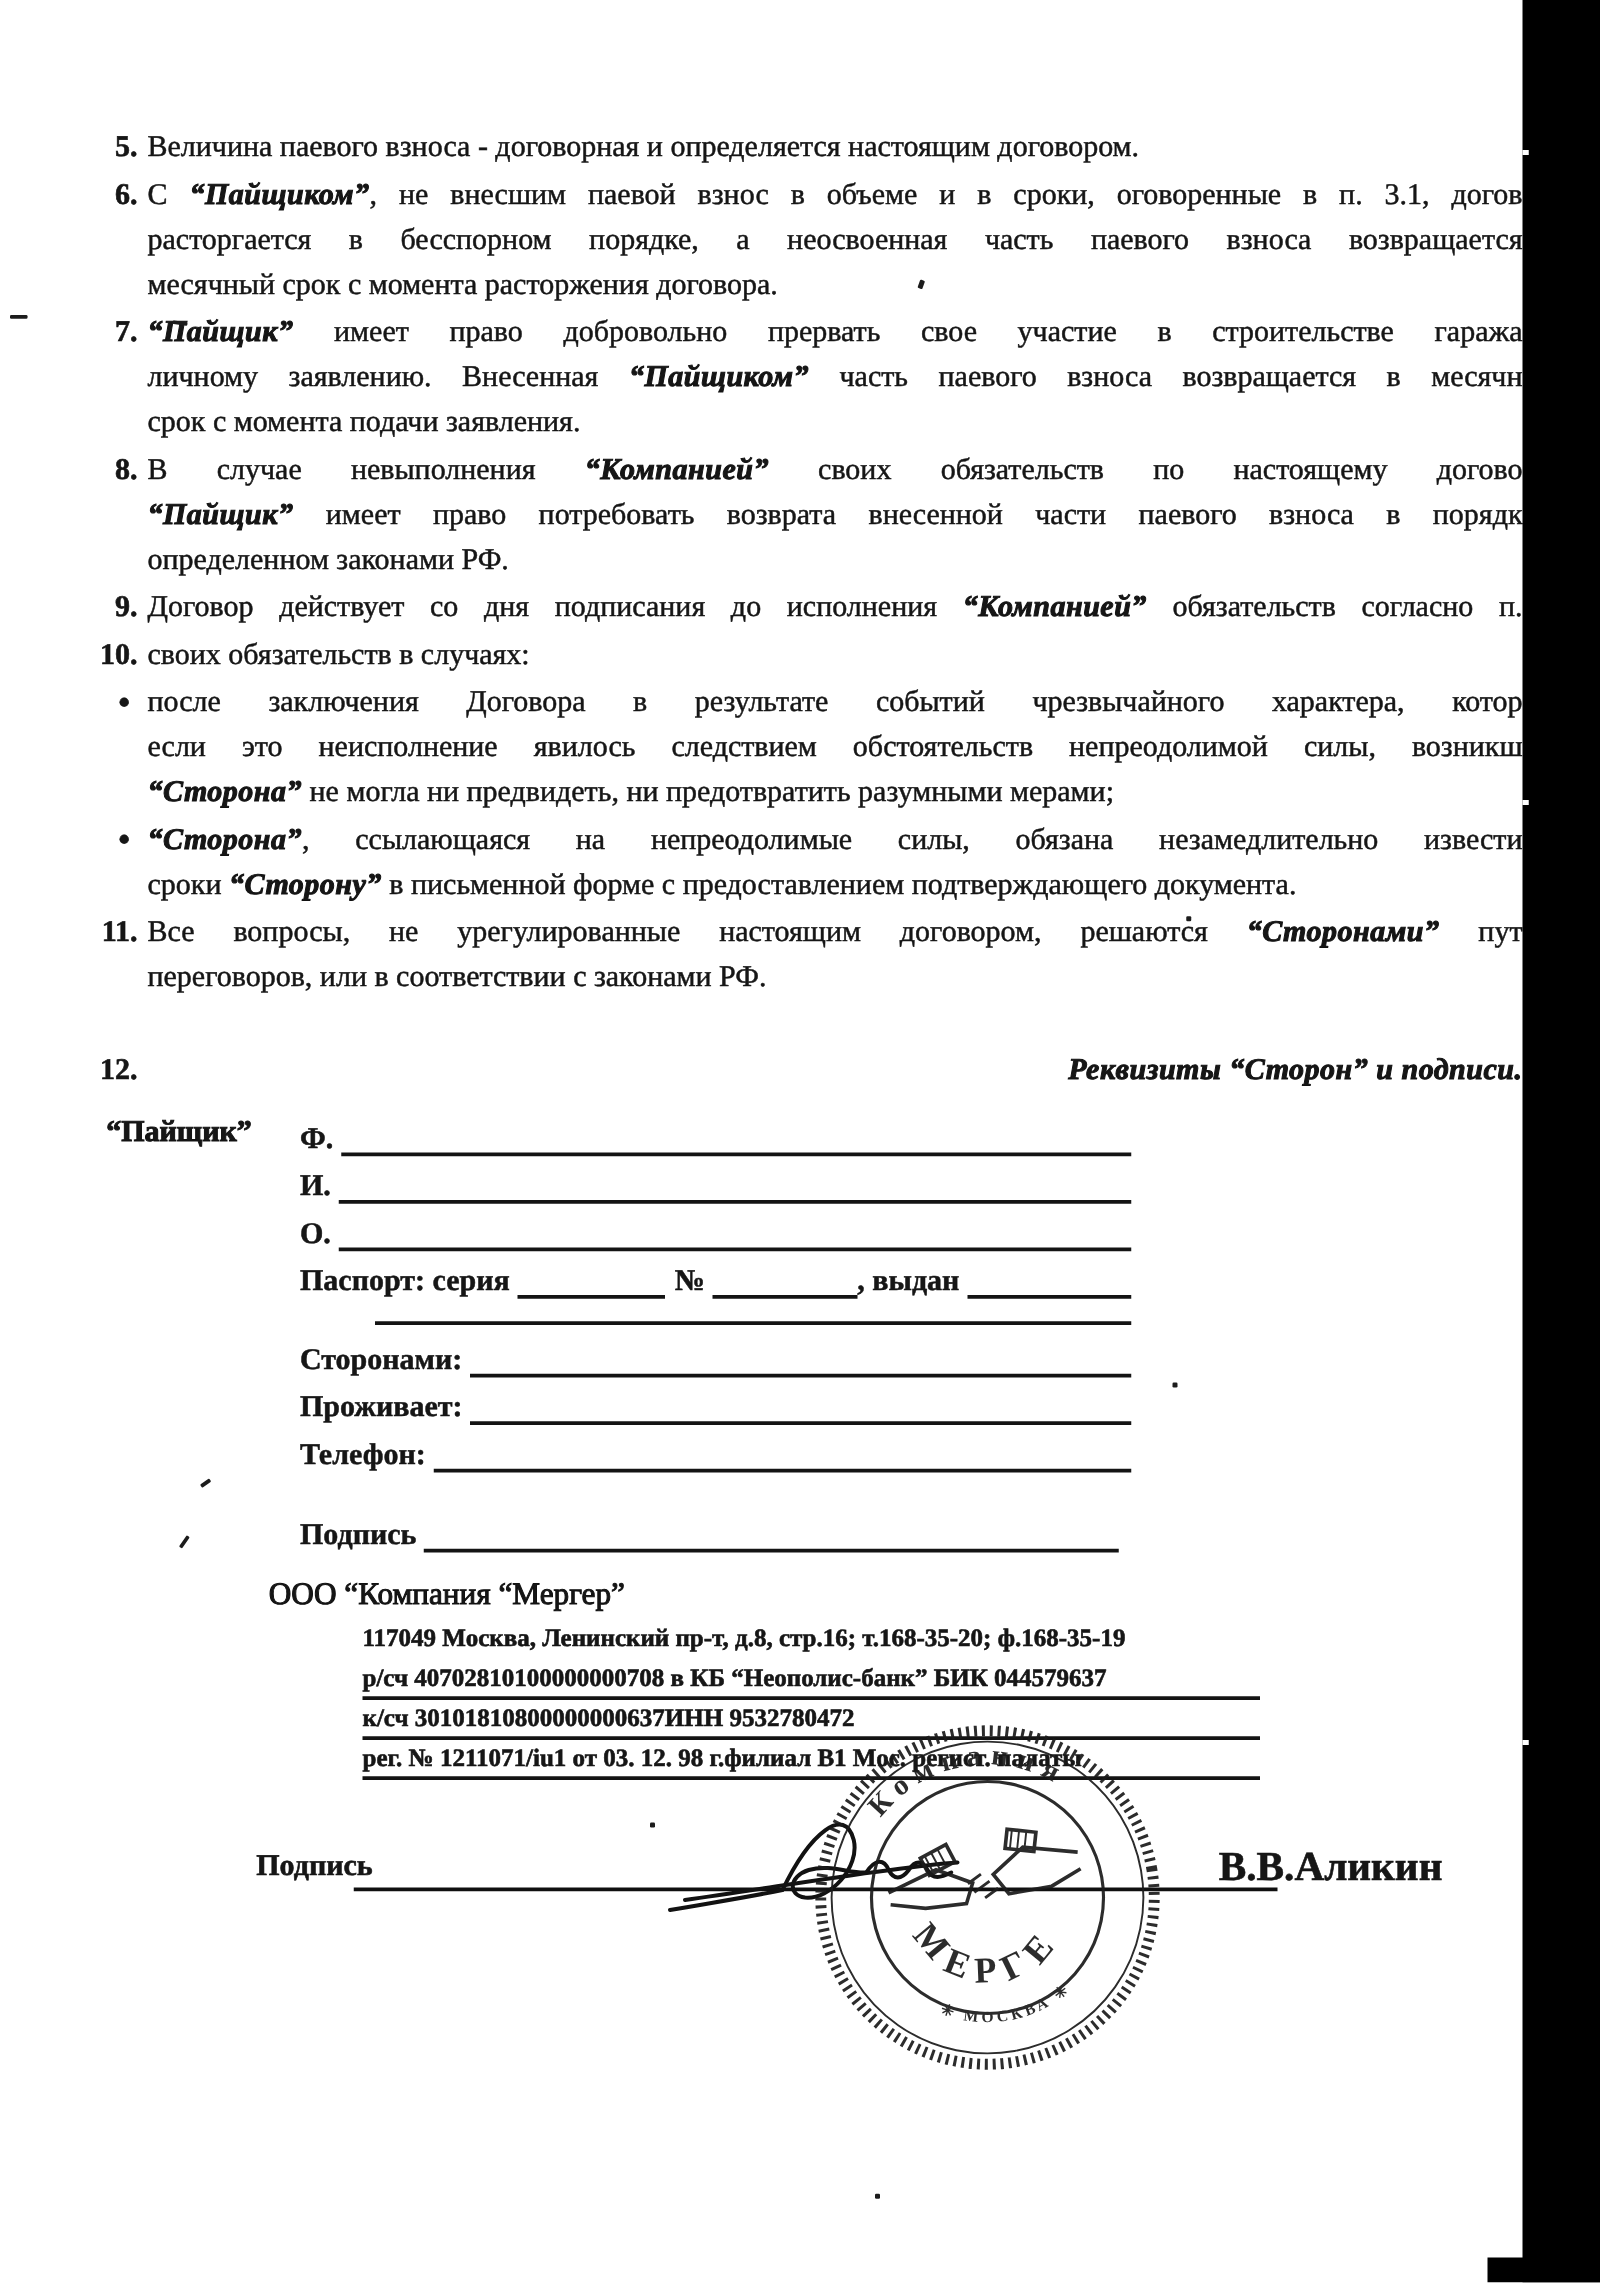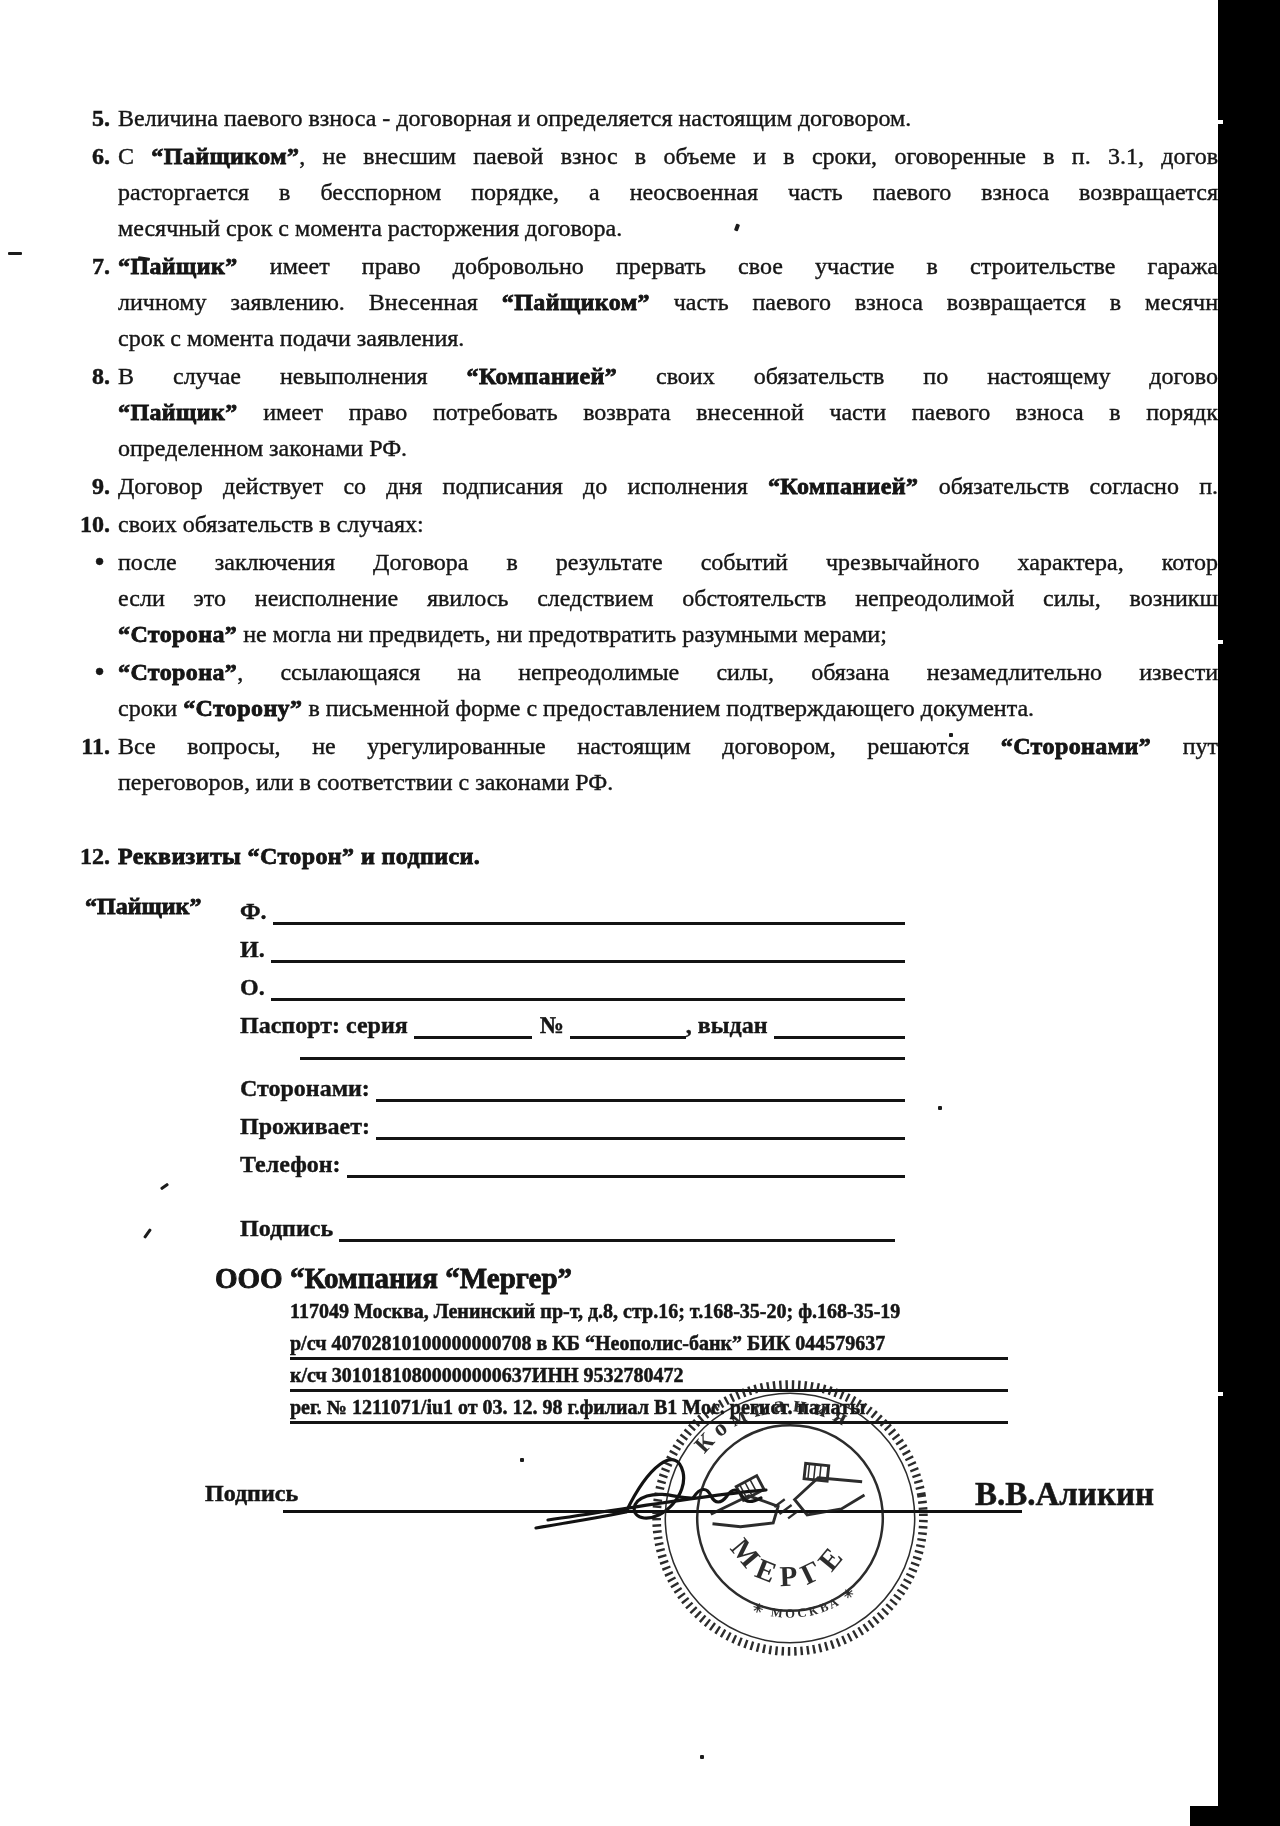--- a/index.html
+++ b/index.html
@@ -9,45 +9,45 @@
     font-family:"Liberation Serif","DejaVu Serif",serif;
     -webkit-font-smoothing:antialiased;
   }
   
   .clauses{
     position:absolute;left:118px;top:100px;width:1100px;
     font-size:24px;line-height:36px;
     -webkit-text-stroke:0.4px #161616;
   }
   .clause{position:relative;margin:0 0 2px 0;}
-  .clause.gap{margin-top:38px;}
+  .clause.gap{margin-top:38px;text-align:right;}
   .marker{
     position:absolute;right:100%;top:0;padding-right:8px;white-space:nowrap;
     font-weight:700;-webkit-text-stroke:0.5px #161616;
   }
   .clause.bullet .marker{padding-right:14px;font-size:26px;}
   .line{display:block;}
   .line.just{text-align:justify;text-align-last:justify;}
-  .term{font-weight:700;-webkit-text-stroke:0.8px #111;letter-spacing:0.4px;}
+  .term{font-weight:700;-webkit-text-stroke:0.8px #111;letter-spacing:0.4px;font-style:italic;}
   
   .party-label{
     position:absolute;left:85px;top:893px;font-size:24px;font-weight:700;
     -webkit-text-stroke:0.8px #111;
   }
   .frow{
     position:absolute;left:240px;right:375px;display:flex;align-items:flex-end;
     font-size:24px;font-weight:700;-webkit-text-stroke:0.4px #161616;height:30px;
   }
   .flabel{margin-right:6px;white-space:nowrap;}
   .uline{flex:1 1 auto;border-bottom:3px solid #141414;height:24px;}
   .uline.wseries{flex:0 0 118px;}
   .uline.wnumber{flex:0 0 116px;}
   
   .company-name{
-    position:absolute;left:215px;top:1262px;font-size:29px;font-weight:700;
+    position:absolute;left:215px;top:1262px;font-size:25px;font-weight:400;
     -webkit-text-stroke:0.8px #111;
   }
   .company-line{
     position:absolute;left:290px;width:718px;font-size:20px;
     -webkit-text-stroke:0.5px #161616;font-weight:700;
   }
   .company-line.ruled{border-bottom:3px solid #141414;display:flex;justify-content:flex-start;padding-bottom:2px;}
   
   .sig-label{position:absolute;left:205px;top:1480px;font-size:24px;font-weight:700;-webkit-text-stroke:0.5px #161616;}
   .sig-rule{position:absolute;left:283px;top:1510px;width:739px;border-top:3.5px solid #101010;}

